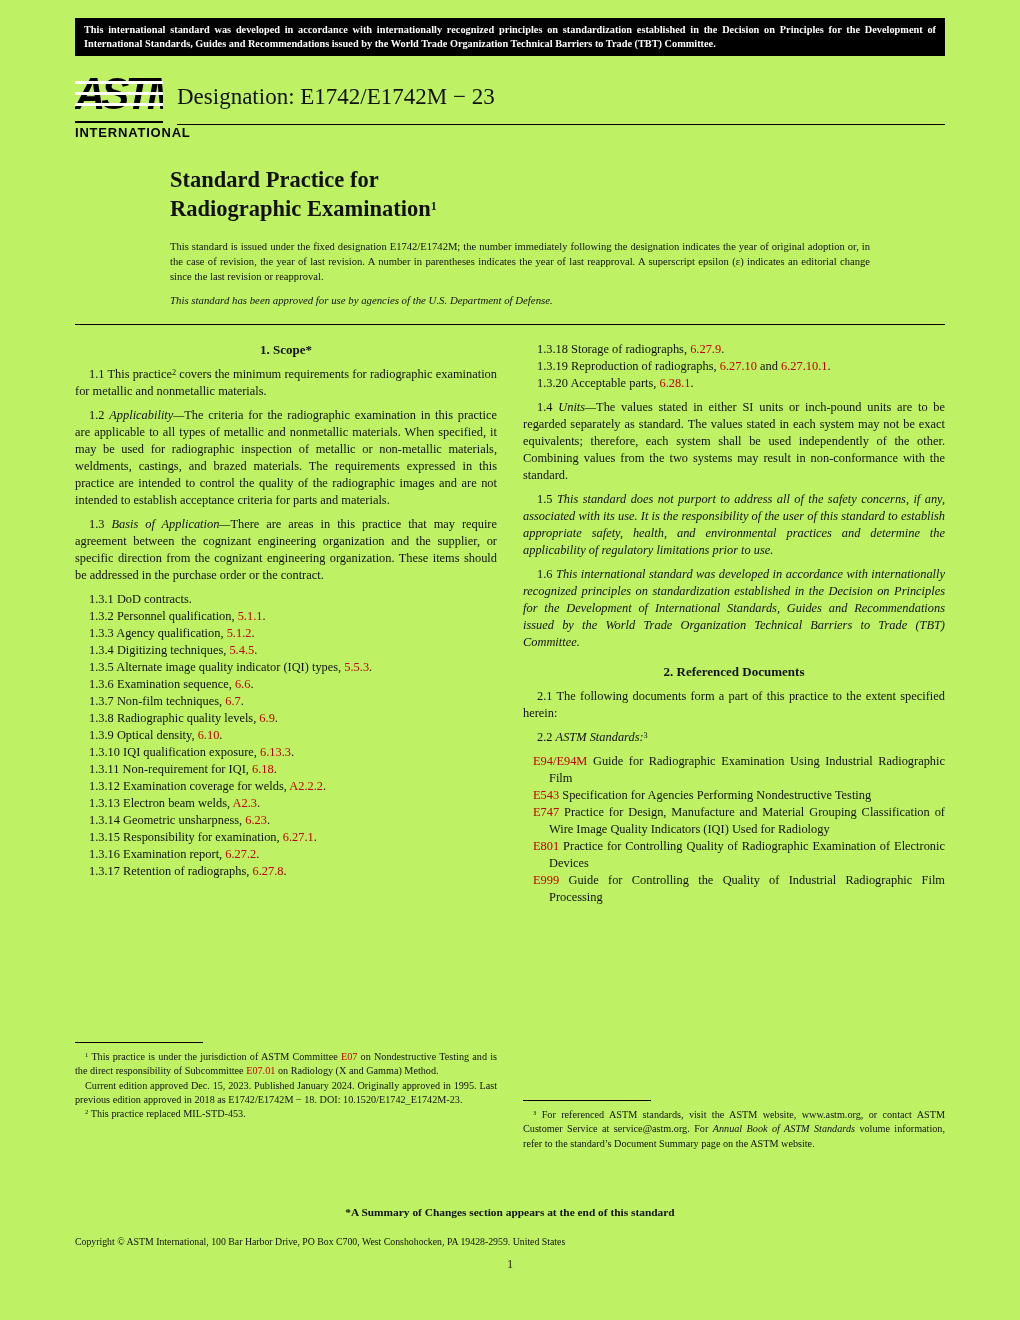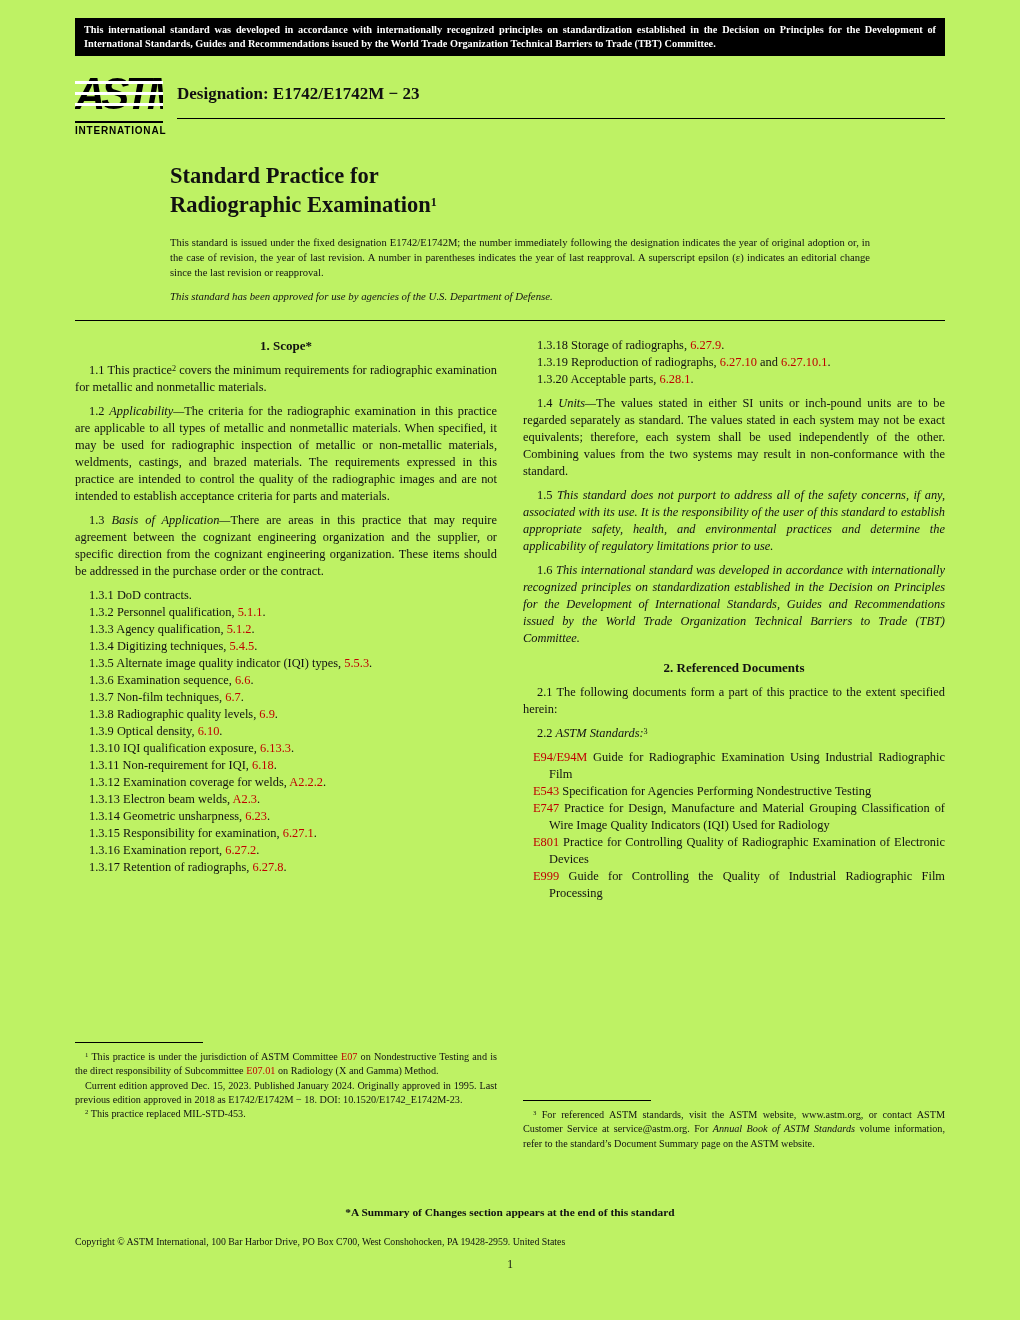--- a/index.html
+++ b/index.html
@@ -27,27 +27,27 @@
   }
   .logo-text {
     font-style:italic; font-weight:bold; font-size:42px; letter-spacing:-4px;
     line-height:52px; display:block; transform:scaleY(1.05); color:#000;
   }
   .stripe { position:absolute; left:0; right:0; height:3px; background:#ffffff; }
   .s1 { top:13px; } .s2 { top:24px; } .s3 { top:35px; }
   .logo-sub {
     border-top:2px solid #000; margin-top:1px; padding-top:2px;
     font-family:"Liberation Sans","DejaVu Sans",sans-serif;
-    font-size:10px; font-weight:bold; letter-spacing:0.8px; color:#000;
+    font-size:13px; font-weight:bold; letter-spacing:0.8px; color:#000;
   }
   .designation-wrap {
     flex:1; margin-left:14px; border-bottom:1px solid #000;
     padding:16px 0 14px;
   }
-  .designation { font-size:17px; font-weight:bold; }
+  .designation { font-size:23px; font-weight:normal; }
 
   
   .title-block { margin:26px 0 0 95px; }
   .title-line { font-size:22.5px; font-weight:bold; line-height:1.28; }
   .title-line sup { font-size:12px; position:relative; top:-0.5em; vertical-align:baseline; line-height:0; }
 
   .issued-note {
     margin:16px 0 0 95px; width:700px; font-size:10.6px; line-height:1.42;
     text-align:justify;
   }

